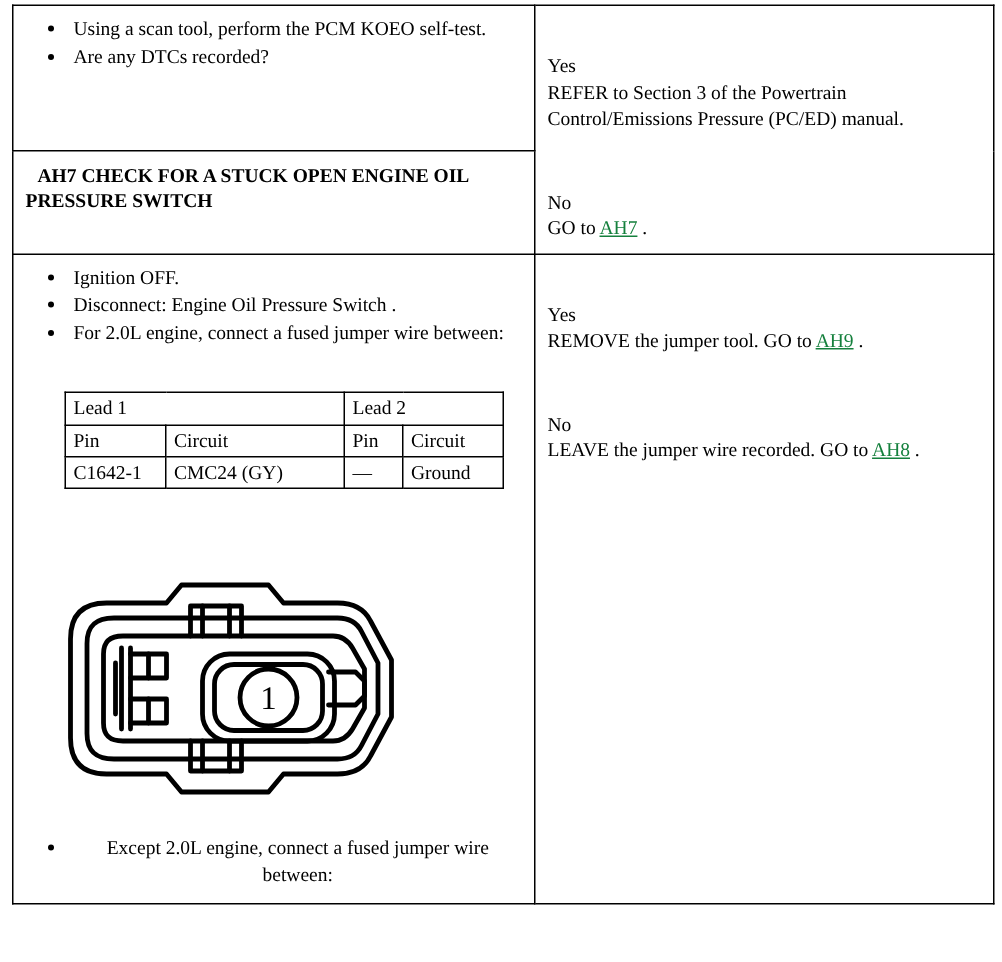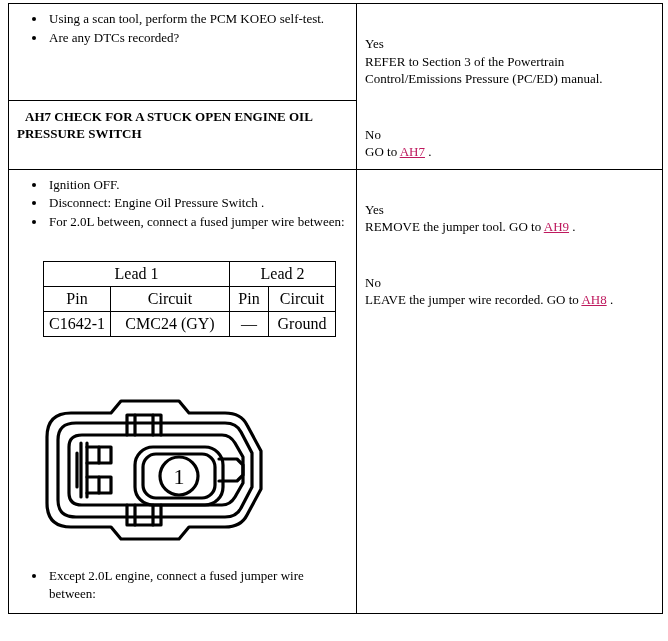--- a/index.html
+++ b/index.html
@@ -69,54 +69,54 @@
     line-height: 1.35;
   }
   .res-label {
     font-weight: normal;
     margin-top: 24px;
   }
   .res-text { }
   .res-gap { height: 14px; }
 
   a.xref {
-    color: #be185d;
+    color: #15803d;
     text-decoration: underline;
   }
 
   
   .pin-wrap {
     padding: 22px 0 0 34px;
   }
   table.pins {
     border-collapse: collapse;
     table-layout: fixed;
   }
   table.pins td, table.pins th {
     border: 1px solid #000000;
-    text-align: center;
     font-weight: normal;
-    font-size: 16px;
+    font-size: 13px;
     padding: 2px 5px;
     line-height: 1.25;
     white-space: nowrap;
   }
   .pw-pin  { width: 56px; }
   .pw-cir  { width: 108px; }
   .pw-pin2 { width: 28px; }
   .pw-cir2 { width: 56px; }
 
   
   .fig-wrap {
     padding: 58px 0 22px 20px;
   }
   .fig-wrap svg { display: block; }
 
   .tail-wrap {
     padding: 0 8px 10px 8px;
+    text-align: center;
   }
 </style>
 </head>
 <body>
 
 <div class="page">
   <table class="diag">
     <tbody>
 
       <tr>
@@ -145,21 +145,21 @@
           <div class="step-head">AH7 CHECK FOR A STUCK OPEN ENGINE OIL PRESSURE SWITCH</div>
         </td>
       </tr>
 
       <tr>
         <td class="col-action">
           <div class="action-body">
             <ul class="steps">
               <li><span>Ignition OFF.</span></li>
               <li><span>Disconnect: Engine Oil Pressure Switch .</span></li>
-              <li><span>For 2.0L between, connect a </span><span class="b">fused jumper wire</span><span> between:</span></li>
+              <li><span>For 2.0L engine, connect a </span><span class="b">fused jumper wire</span><span> between:</span></li>
             </ul>
           </div>
 
           <div class="pin-wrap">
             <table class="pins">
               <tbody>
                 <tr>
                   <td class="pw-pin" colspan="2">Lead 1</td>
                   <td class="pw-pin2" colspan="2">Lead 2</td>
                 </tr>

